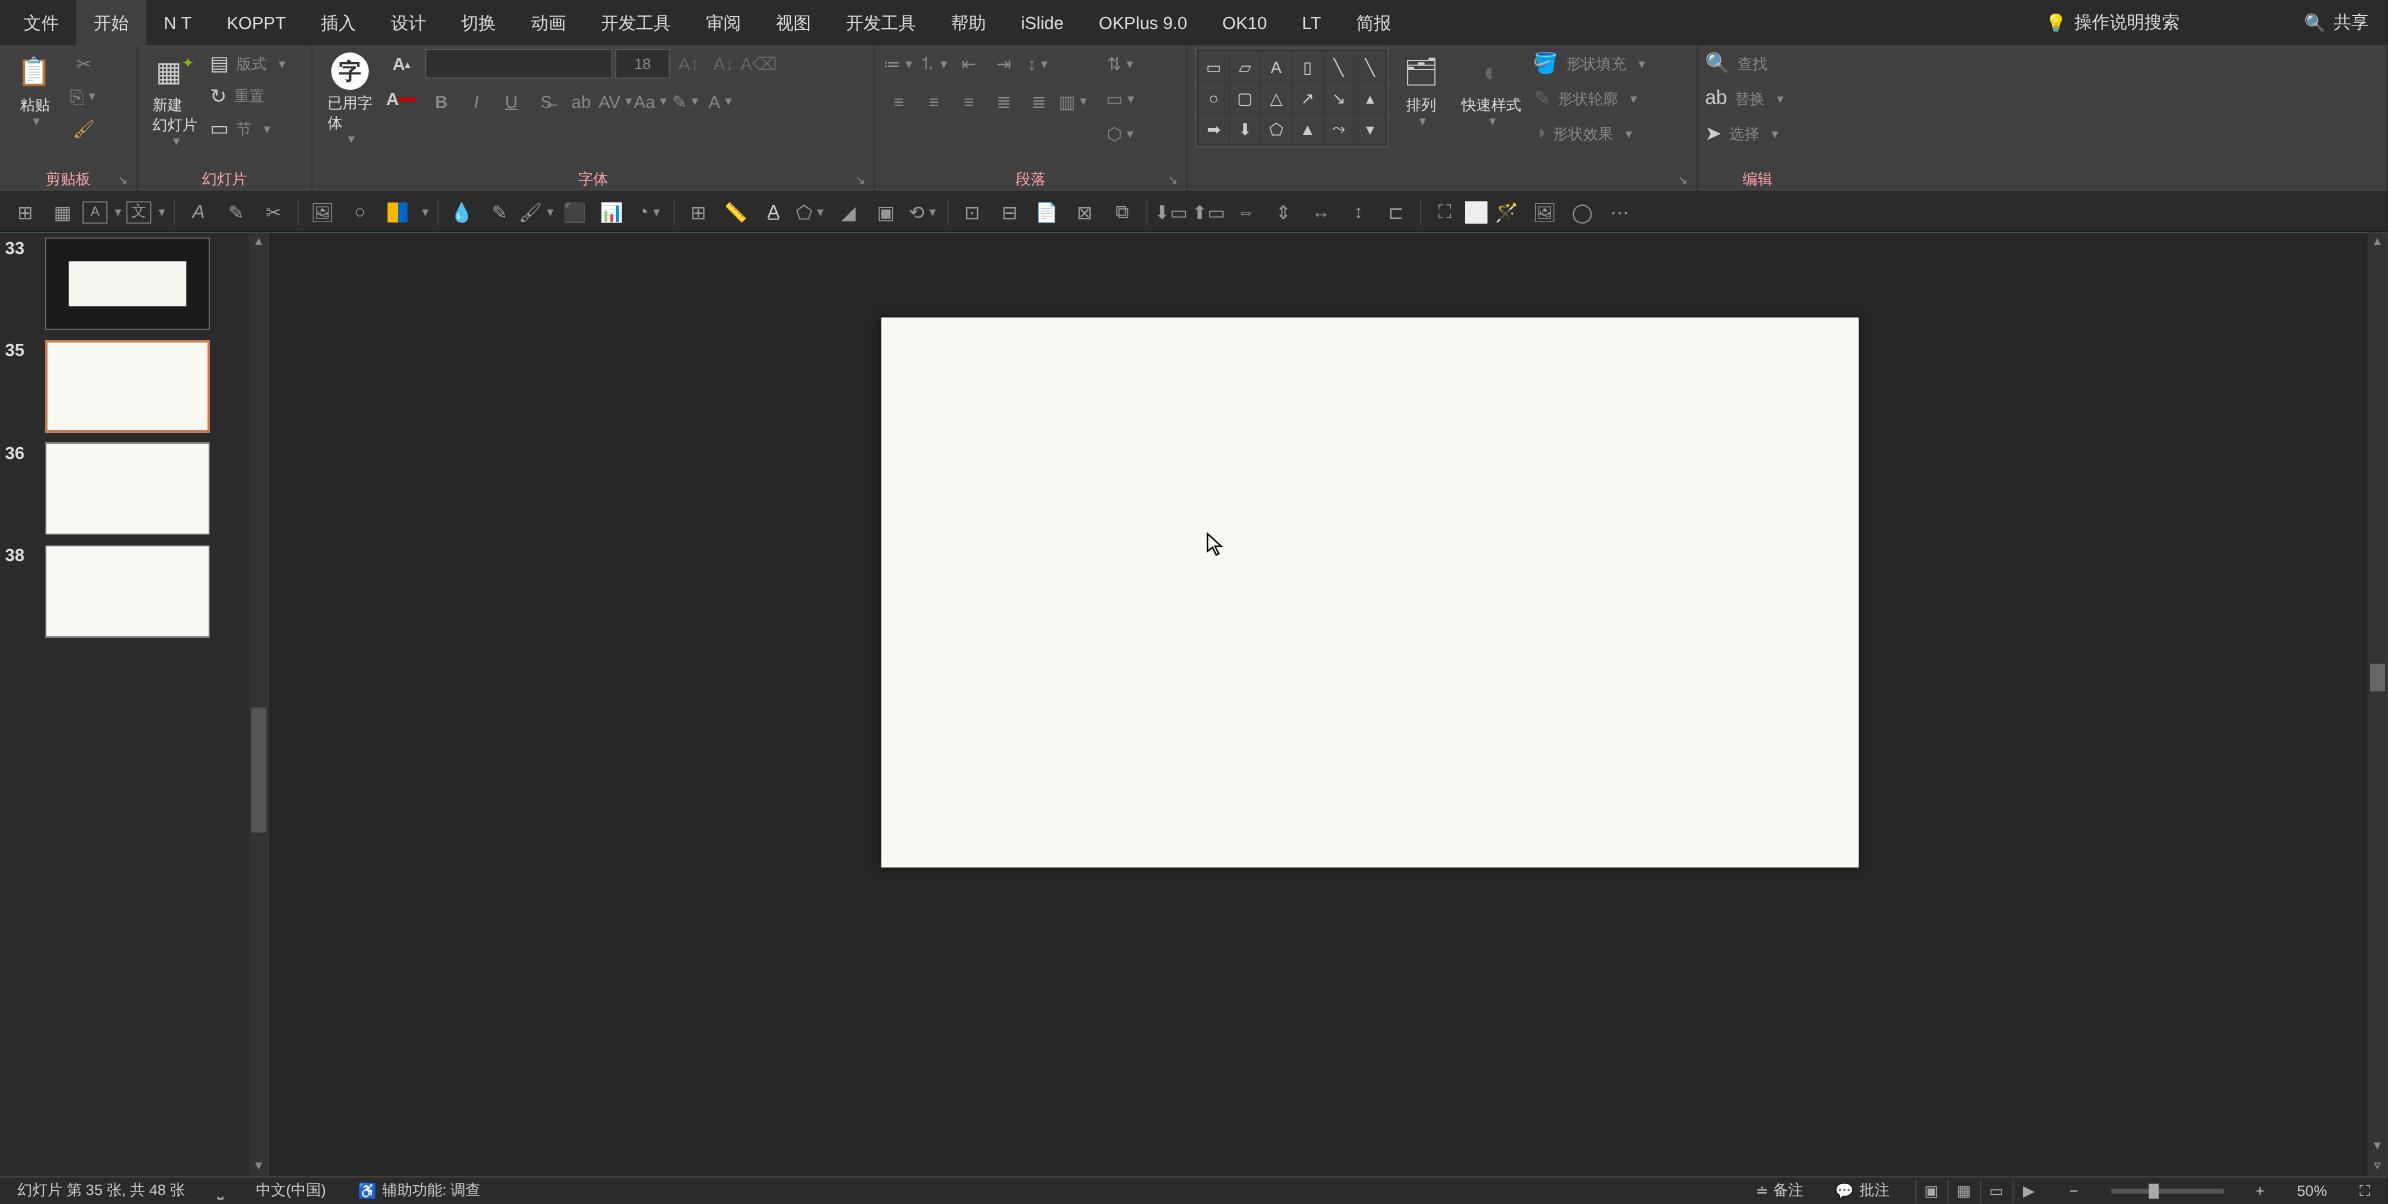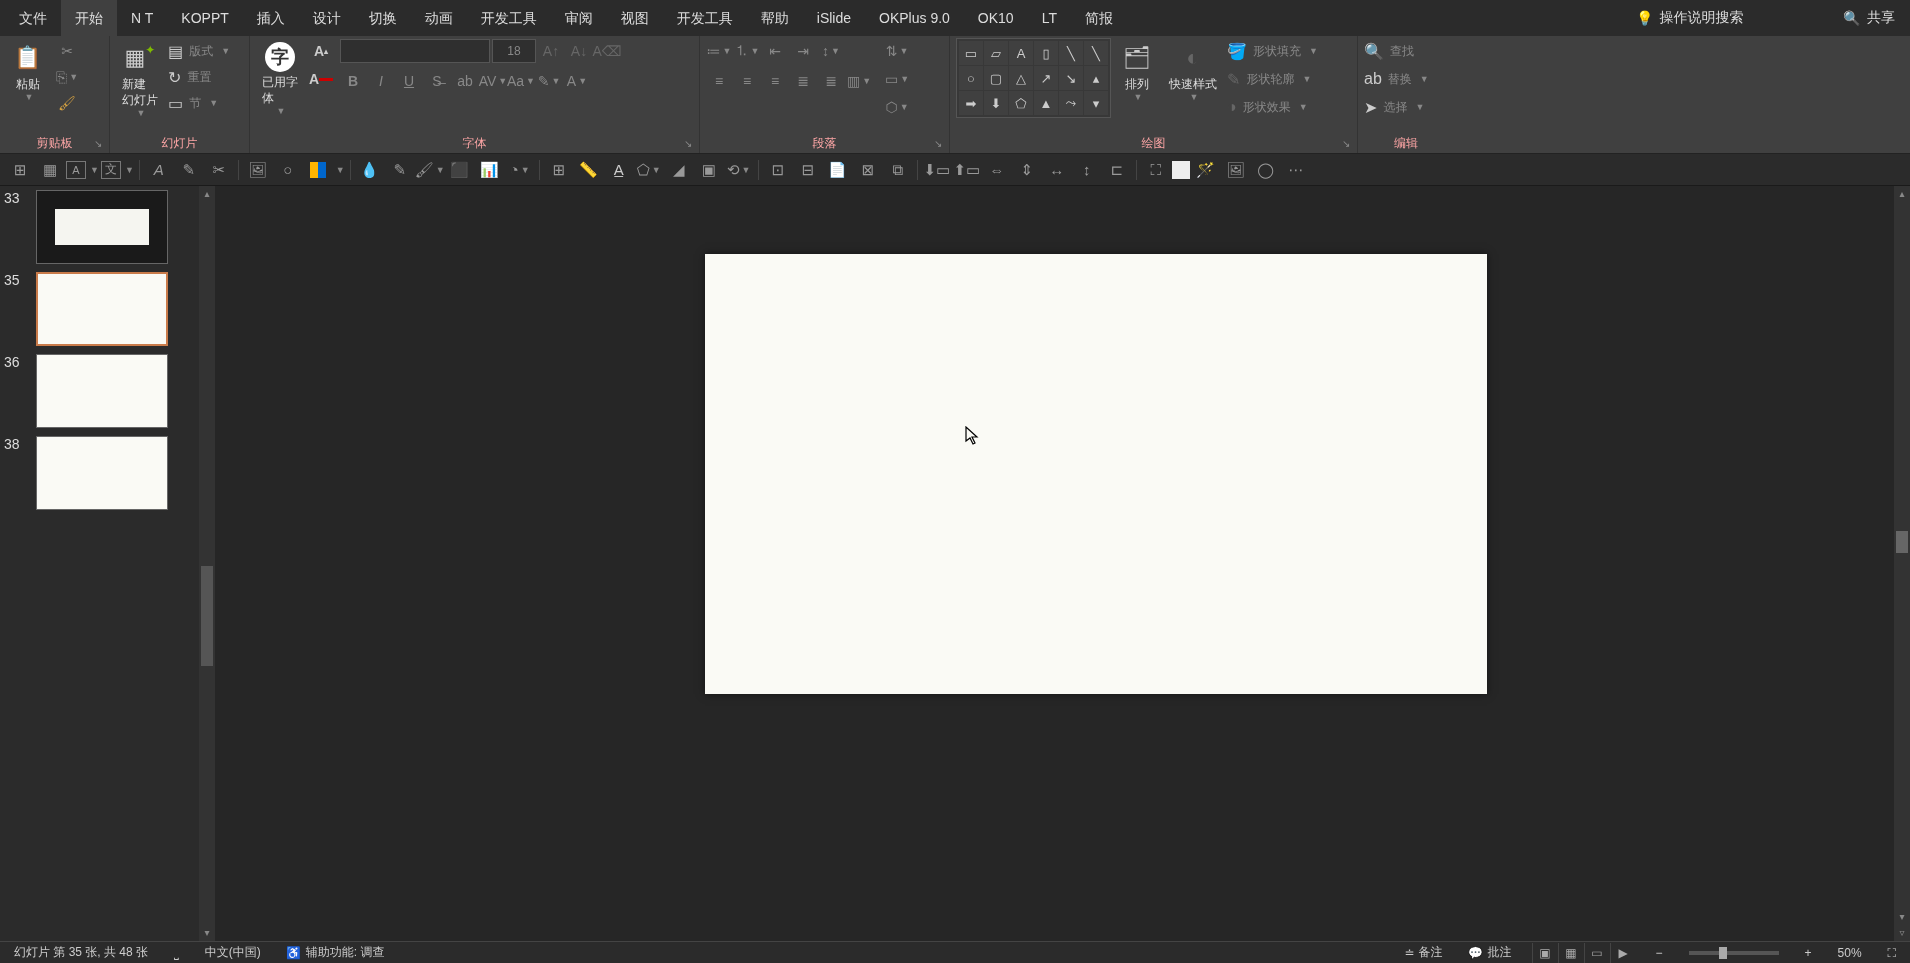--- a/index.html
+++ b/index.html
@@ -34,21 +34,21 @@
 .shape-gallery { display: grid; grid-template-columns: repeat(6, 24px); grid-template-rows: repeat(3, 24px); gap: 1px; background: #383838; padding: 2px; border:1px solid #555;}
 .shape-gallery .s { background: #404040; display: flex; align-items: center; justify-content: center; font-size: 13px; color: #ccc; }
 
 
 .toolbar2 { display: flex; align-items: center; height: 32px; background: #2b2b2b; border-bottom: 1px solid #1a1a1a; padding: 0 6px; gap: 2px; }
 .toolbar2 .tb { width: 28px; height: 28px; display: flex; align-items: center; justify-content: center; font-size: 15px; color: #999; }
 .toolbar2 .sep { width: 1px; height: 20px; background: #444; margin: 0 3px; }
 .color-sq { width: 16px; height: 16px; }
 
 
-.main { display: flex; height: calc(963px - 36px - 118px - 32px - 22px); background: #86efac; }
+.main { display: flex; height: calc(963px - 36px - 118px - 32px - 22px); background: #86efac; font-weight: bold; }
 .thumb-panel { width: 215px; background: #2b2b2b; overflow: hidden; position: relative; }
 .thumb-scroll { position: absolute; right: 0; top: 0; width: 16px; height: 100%; background: #333; }
 .thumb-scroll .up,.thumb-scroll .dn { height: 16px; text-align:center; font-size:10px; color:#888; line-height:16px;}
 .thumb-scroll .thumb-handle { position:absolute; left:2px; width:12px; background:#555; top:380px; height:100px; }
 .thumb-item { display: flex; align-items: flex-start; padding: 4px 18px 4px 4px; gap: 8px; }
 .thumb-item .num { font-size: 14px; color: #ddd; width: 24px; text-align: left; }
 .thumb-item .slide { width: 132px; height: 74px; background: #fafaf5; border: 1px solid #666; }
 .thumb-item.selected .slide { border: 2px solid #c97b4a; }
 .thumb-item .slide.dark { background: #1a1a1a; position: relative; }
 .thumb-item .slide.dark::after { content:""; position:absolute; left:18px; top:18px; right:18px; bottom:18px; background:#f5f5f0; }
@@ -276,21 +276,20 @@
             <span class="small-btn txt">形状轮廓</span>
             <span class="dd">▼</span>
           </div>
         <div class="small-row">
             <span>◑</span>
             <span class="small-btn txt">形状效果</span>
             <span class="dd">▼</span>
           </div>
       </div>
     </div>
-    <div class="ribbon-group-label">绘图</div>
     <div class="dialog-launcher">↘</div>
   </div>
 
   <div class="ribbon-group" style="width:96px;border-right:none">
     <div class="ribbon-group-content">
       <div class="col" style="gap:2px">
         <div class="small-row">
             <span>🔍</span>
             <span class="small-btn txt">查找</span>
           </div>

